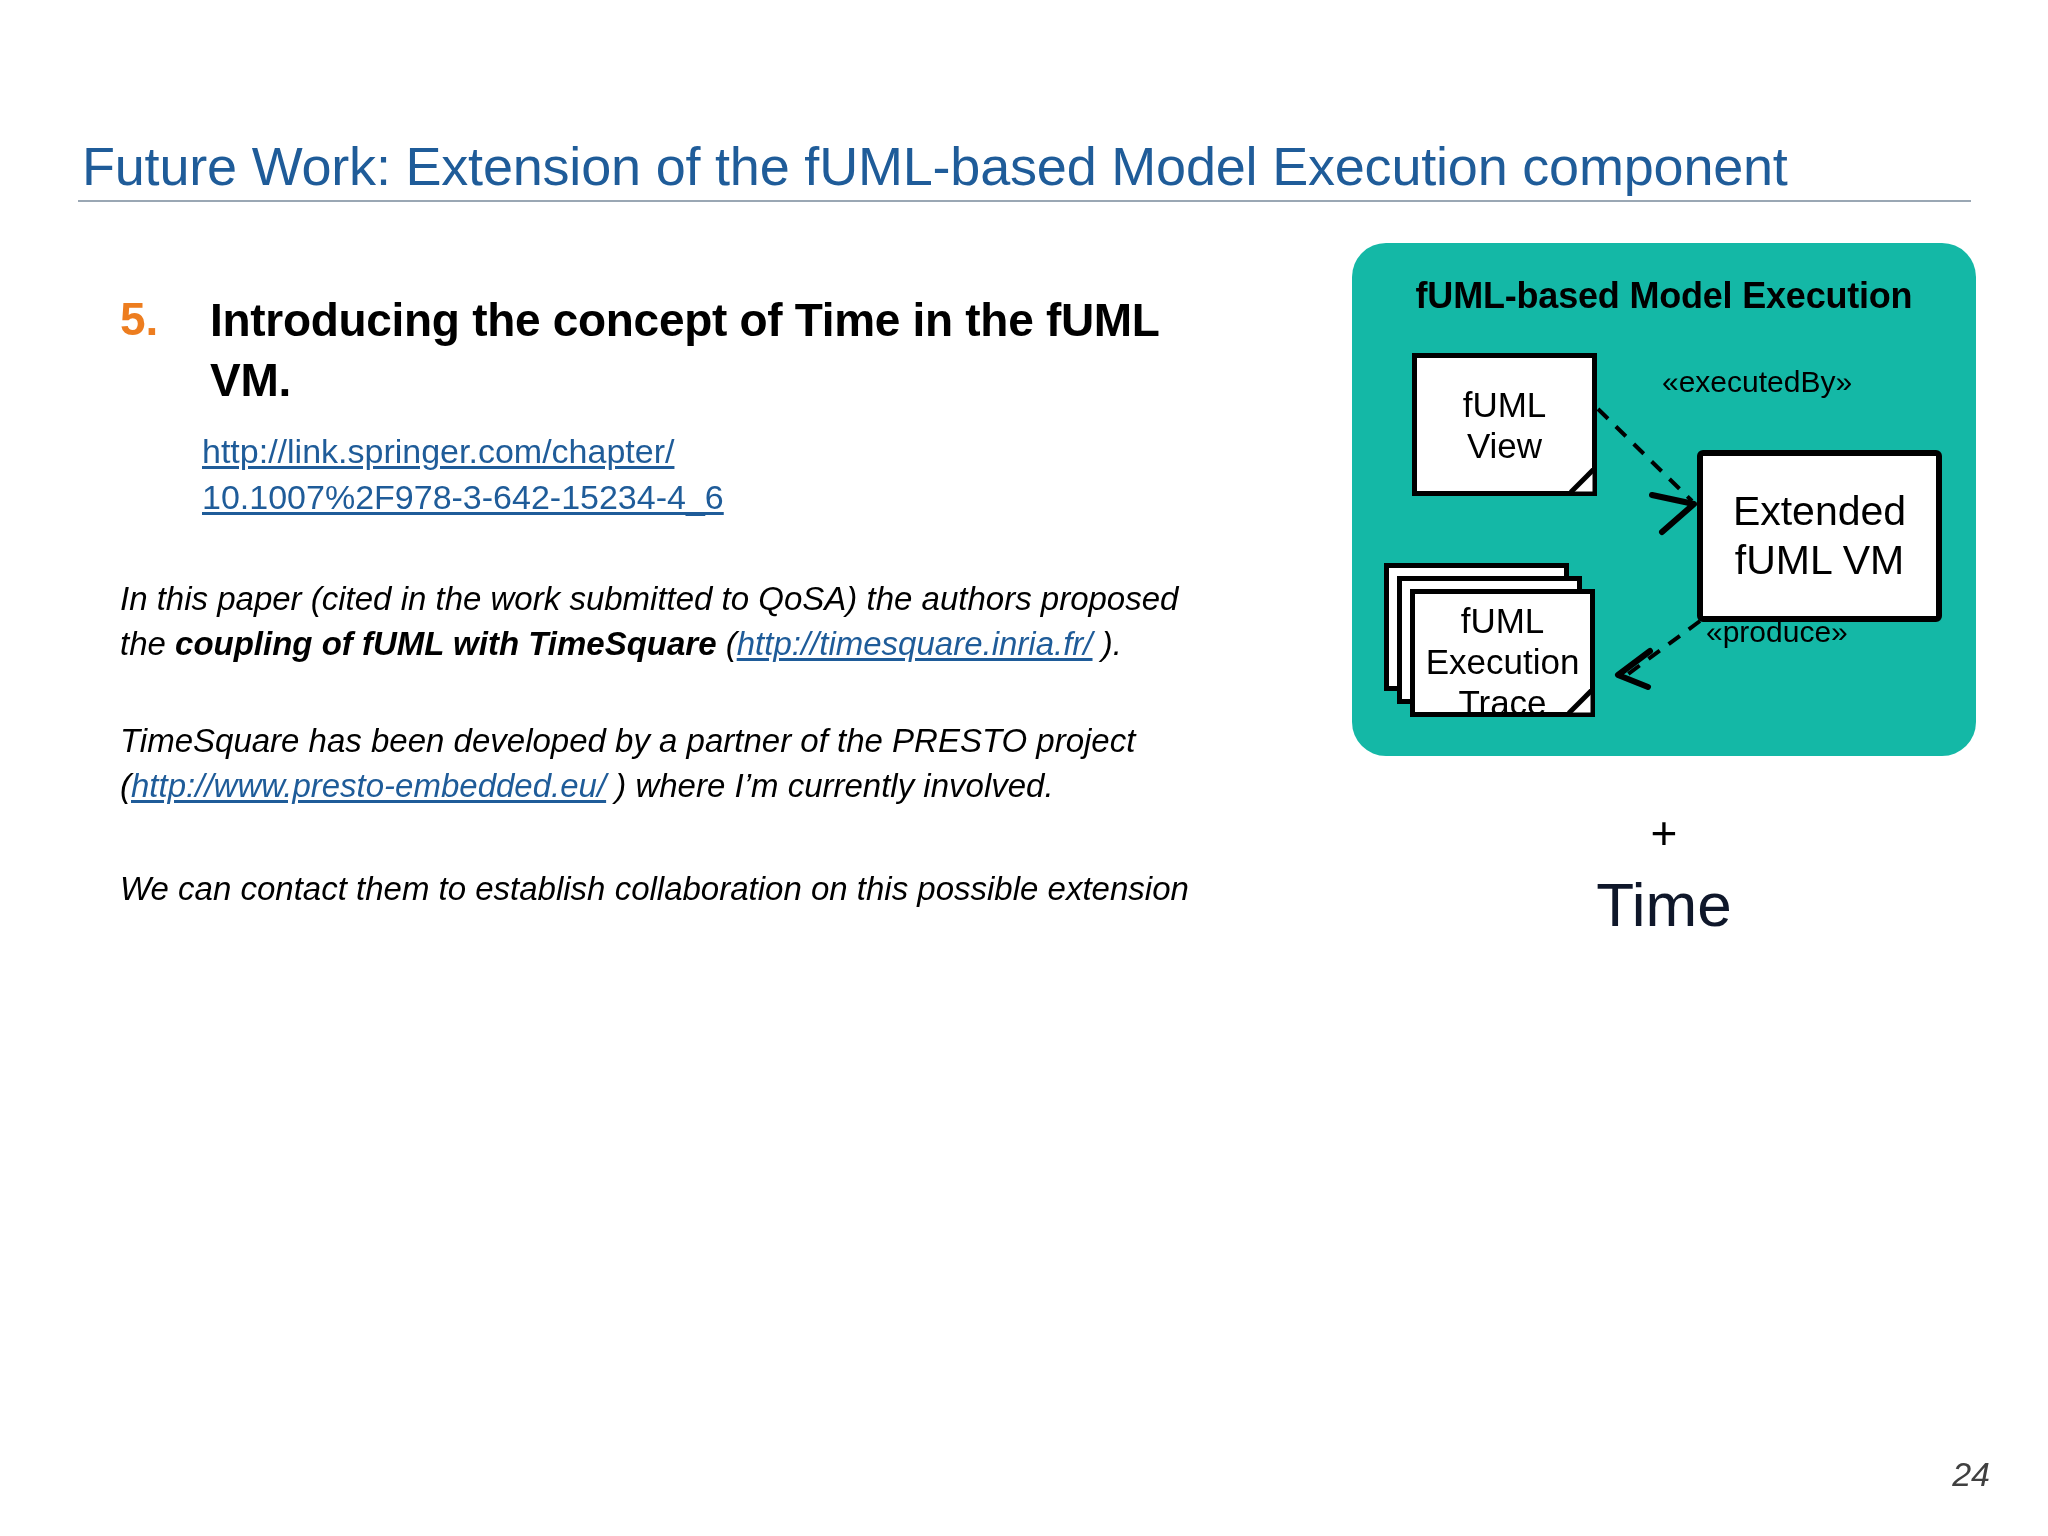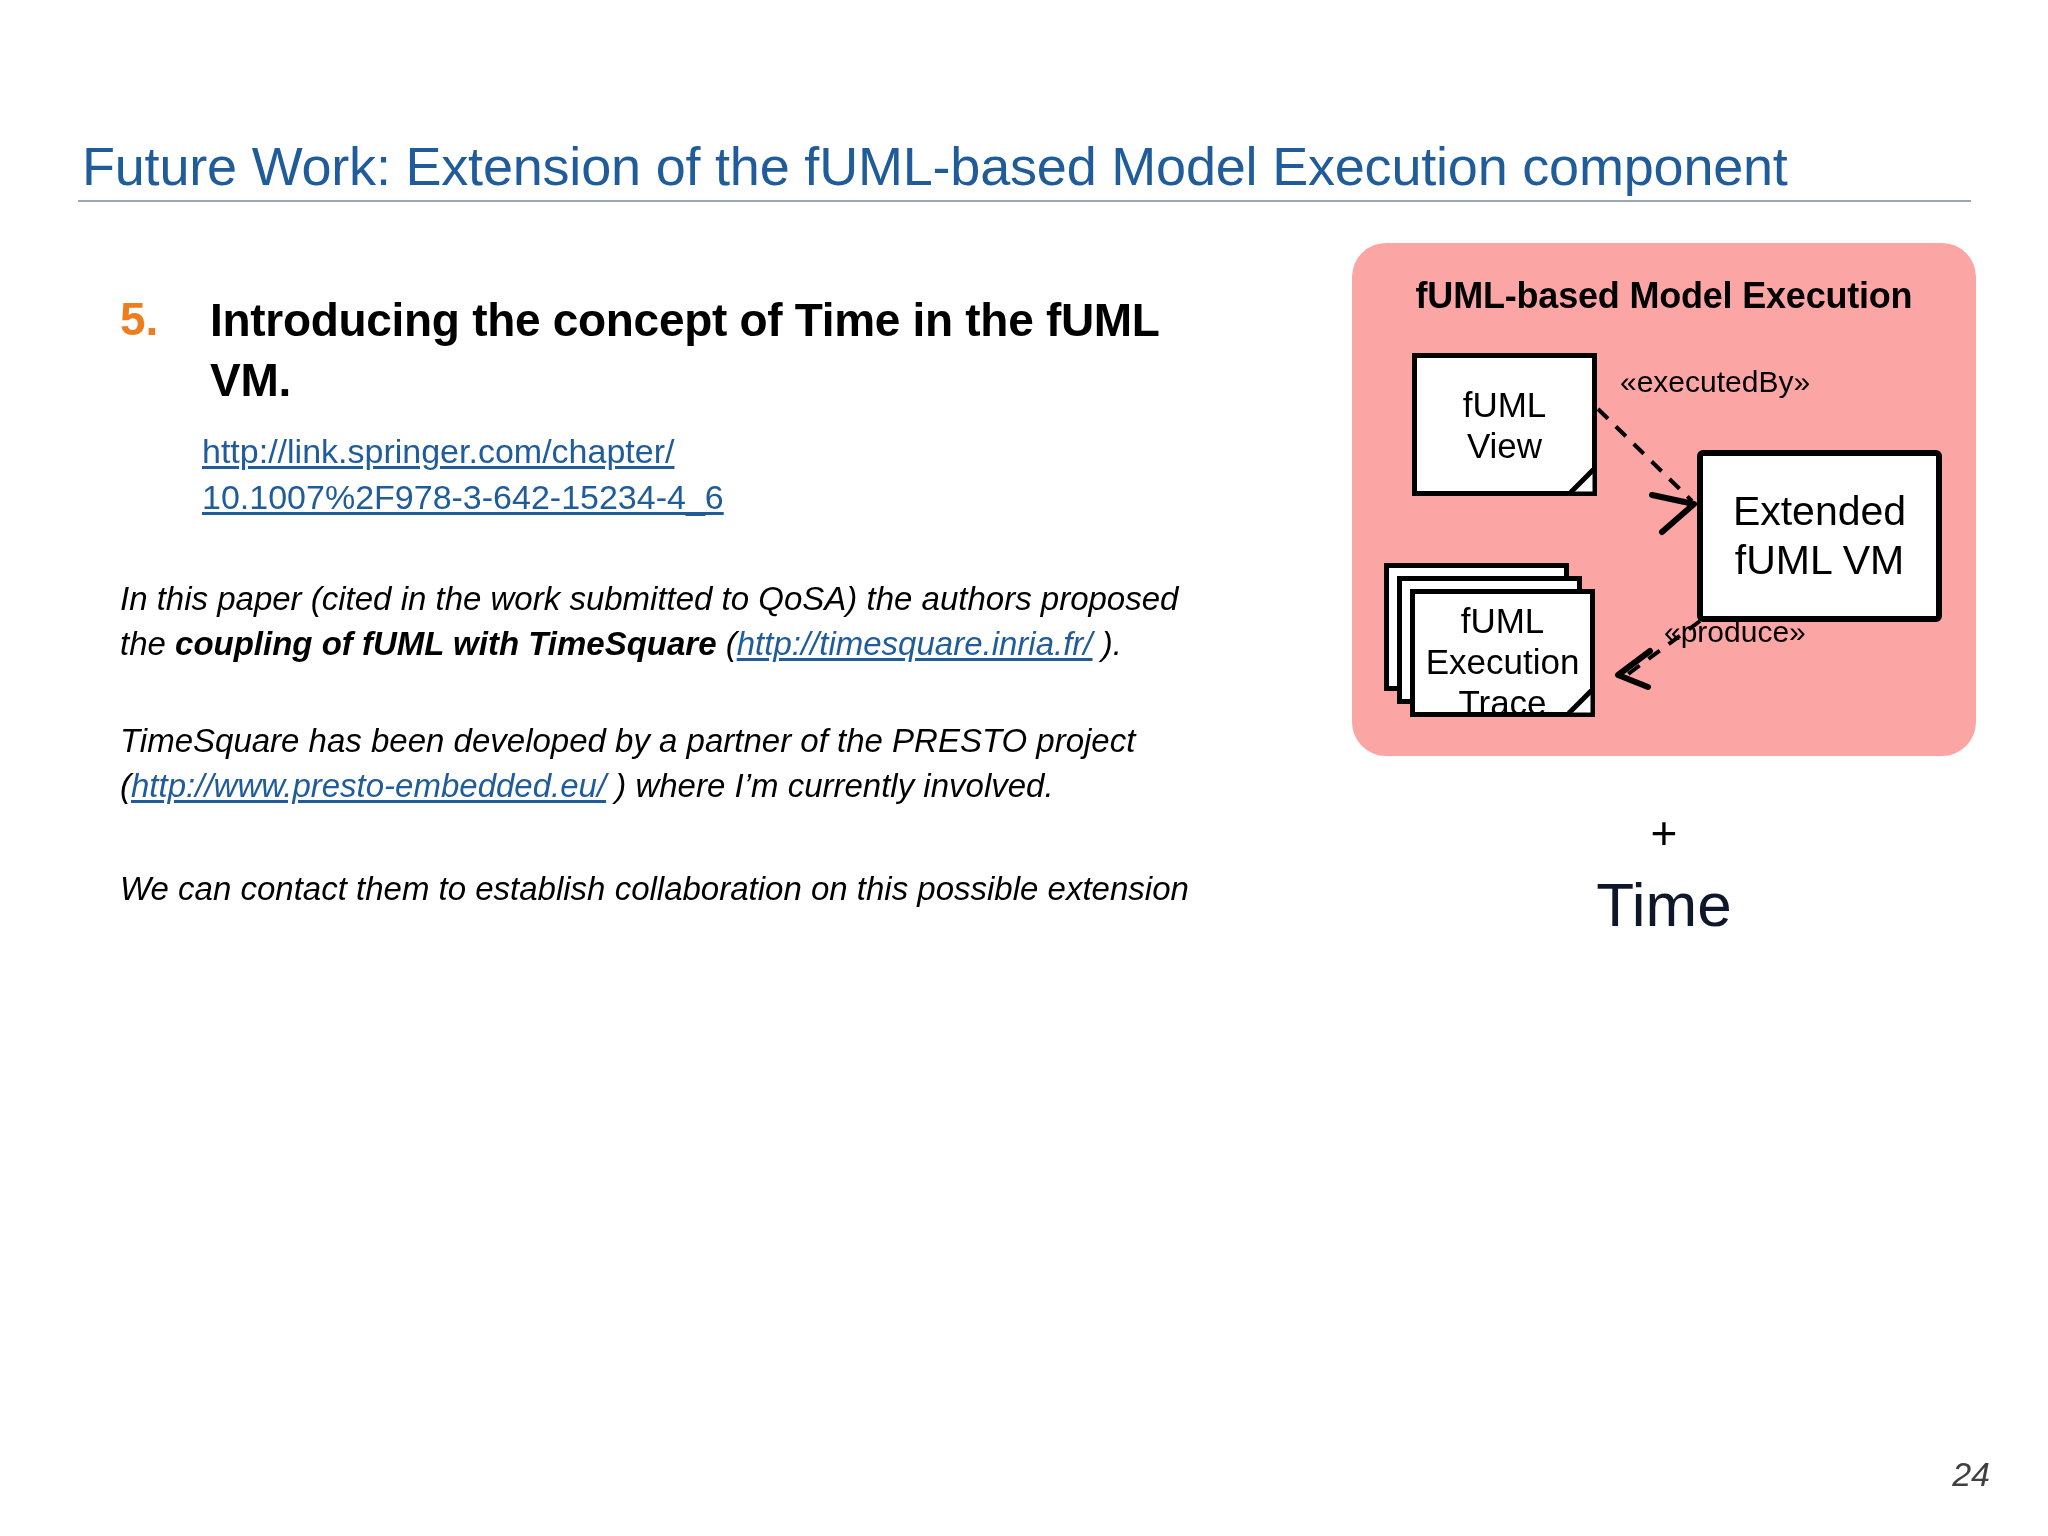--- a/index.html
+++ b/index.html
@@ -117,21 +117,21 @@
     cursor: pointer;
   }
 
   
   #diagram-panel {
     position: absolute;
     left: 1352px;
     top: 243px;
     width: 624px;
     height: 513px;
-    background: #fca5a5;
+    background: #14b8a6;
     border-radius: 34px;
   }
   #diagram-title {
     position: absolute;
     left: 0;
     top: 32px;
     width: 100%;
     text-align: center;
     font-size: 36px;
     font-weight: bold;
@@ -217,20 +217,21 @@
     left: 0; top: 0;
     width: 624px;
     height: 513px;
     pointer-events: none;
   }
   .stereo {
     position: absolute;
     font-size: 30px;
     color: #000;
     white-space: nowrap;
+    margin-left: 42px;
   }
   #label-executedby { left: 268px; top: 122px; }
   #label-produce    { left: 312px; top: 372px; }
 
   
   #plus-sign {
     position: absolute;
     left: 1352px;
     top: 810px;
     width: 624px;

